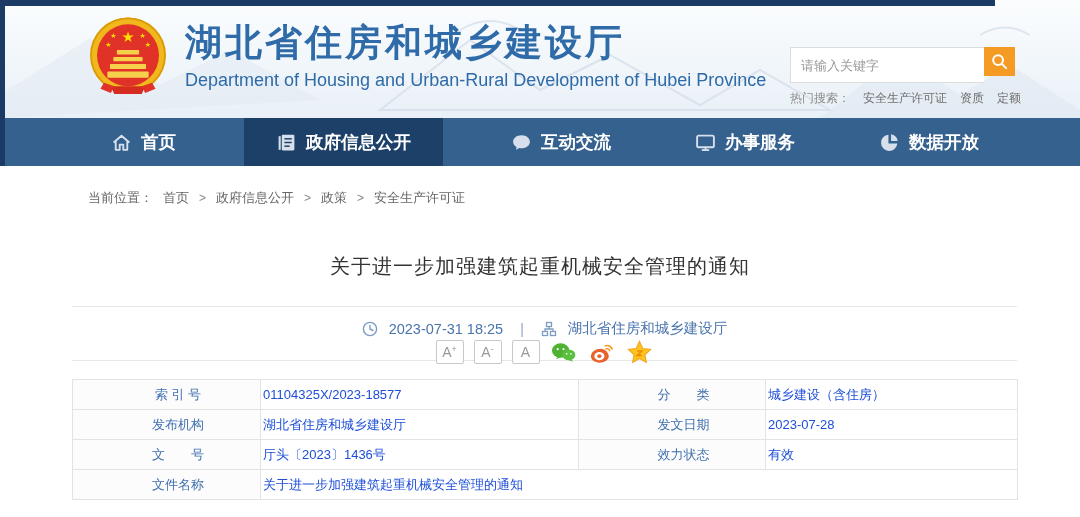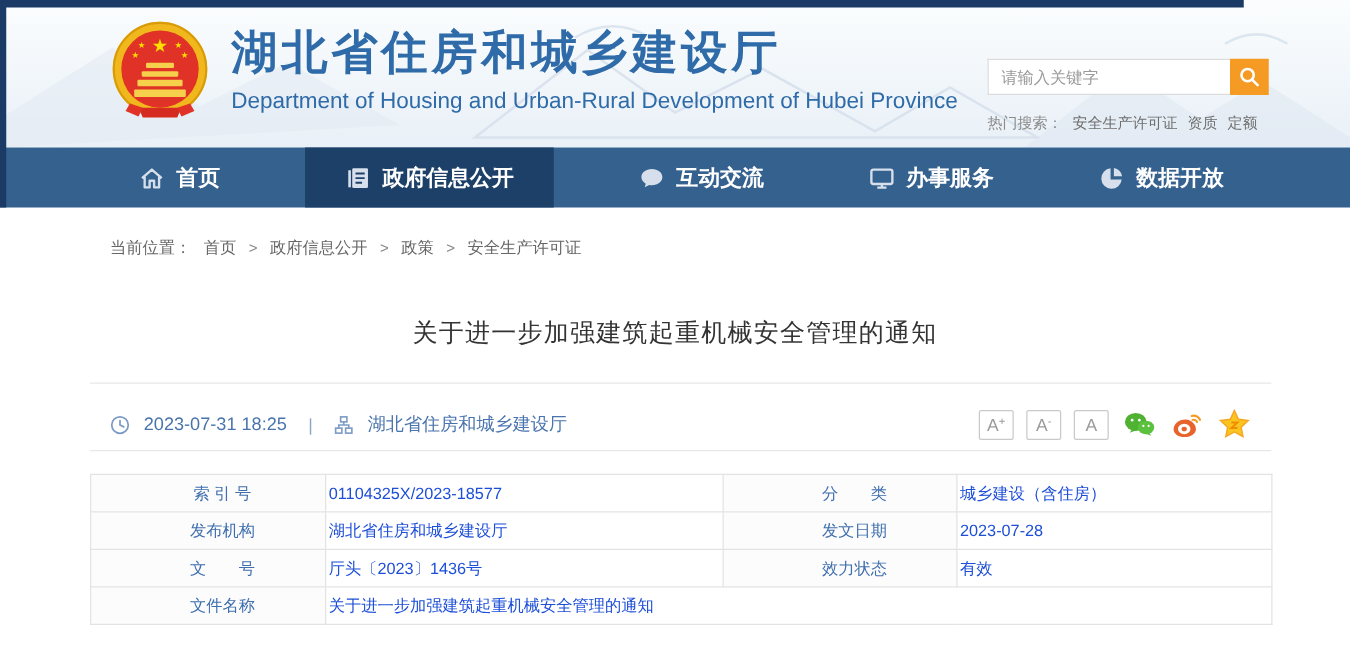--- a/index.html
+++ b/index.html
@@ -16,47 +16,47 @@
     background:linear-gradient(180deg,#fbfdfe 0%,#eef4f9 70%,#e9f0f7 100%); overflow:hidden; }
   .mountains { position:absolute; left:0; top:0; width:1080px; height:118px; }
   .logo-link { position:absolute; left:85px; top:14px; display:flex; align-items:center; text-decoration:none; }
   .emblem { width:86px; height:86px; }
   .titles { margin-left:14px; }
   .site-title { font-size:37px; font-weight:bold; color:#2e6ba8; letter-spacing:3px; line-height:1.1;
     font-family:"Liberation Serif","DejaVu Serif",serif; }
   .site-sub { margin-top:7px; font-size:18px; color:#2e6ba8; }
 
   .search-wrap { position:absolute; left:790px; top:47px; display:flex; }
-  .search-input { width:194px; height:29px; border:1px solid #dcdcdc; border-right:none; background:#fff;
+  .search-input { width:194px; height:36px; border:1px solid #dcdcdc; border-right:none; background:#fff;
     padding:0 10px; font-size:13px; color:#333; outline:none; }
   .search-input::placeholder { color:#9b9b9b; }
   .search-btn { width:31px; height:29px; background:#f59a23; border:none; cursor:pointer;
     display:flex; align-items:center; justify-content:center; }
-  .hot-line { position:absolute; left:790px; top:90px; font-size:12px; color:#8b8b8b; display:flex; gap:8px; }
+  .hot-line { position:absolute; left:790px; top:90px; font-size:12px; color:#8b8b8b; display:flex; gap:13px; }
   .hot-line a { color:#6f6f6f; text-decoration:none; }
 
   
   .nav { position:relative; width:1080px; height:48px; background:#35618e; display:flex;
     align-items:stretch; padding:0 85px 0 95px; justify-content:space-between; z-index:20; }
   .nav-item { display:flex; align-items:center; gap:9px; color:#fff; font-size:17.5px; font-weight:bold;
     padding:0 16px; cursor:pointer; text-decoration:none; }
   .nav-item.active { background:#1c4068; padding:0 32px; }
   .nav-item svg { width:21px; height:21px; }
 
   
   .breadcrumb { margin:23px 0 0 88px; font-size:13px; color:#666; display:flex; gap:10px; align-items:center; }
   .breadcrumb a { color:#666; text-decoration:none; }
   .crumb-sep { color:#888; font-size:12px; }
 
   
   .article-title { margin-top:46px; text-align:center; font-size:20px; color:#333; font-weight:500;
     letter-spacing:1px; }
 
   .meta-bar { width:945px; margin:26px auto 0 72px; border-top:1px solid #e8e8e8; border-bottom:1px solid #e8e8e8;
-    height:55px; display:flex; align-items:center; justify-content:space-between; padding:12px 16px 0 16px; }
+    height:55px; display:flex; align-items:center; justify-content:space-between; padding:12px 16px 0 16px;flex-direction:column; }
   .meta-left { display:flex; align-items:center; gap:11px; color:#4a74ad; font-size:14.5px; }
   .meta-sep { color:#8fa6c6; font-size:14px; padding:0 6px; }
   .meta-right { display:flex; align-items:center; gap:10px; }
   .font-btn { width:28px; height:24px; border:1px solid #c9c9c9; border-radius:2px; background:#fff;
     color:#9a9a9a; font-size:14px; line-height:1; cursor:pointer; position:relative; }
   .font-btn .sup { font-size:9px; position:relative; top:-5px; left:0px; }
   .share-icon { width:28px; height:28px; cursor:pointer; display:flex; align-items:center; justify-content:center; }
   .share-icon svg { width:27px; height:27px; }
 
   

